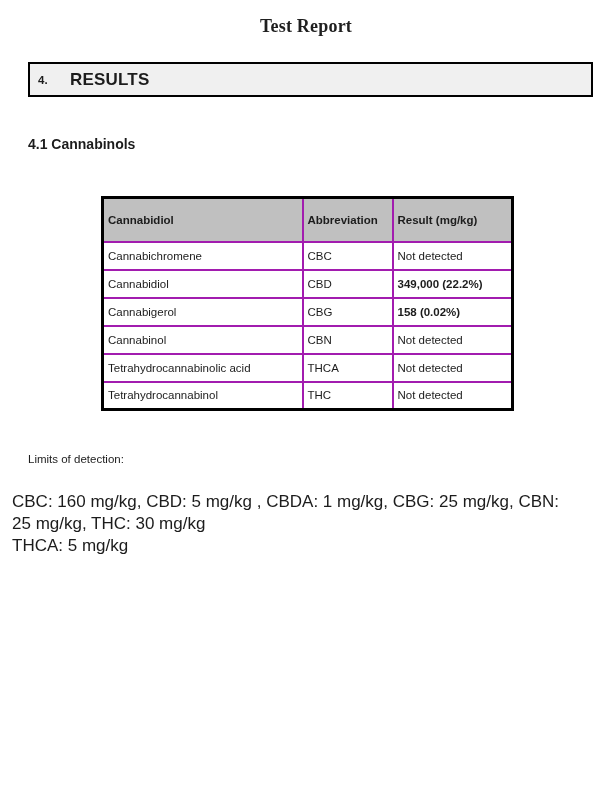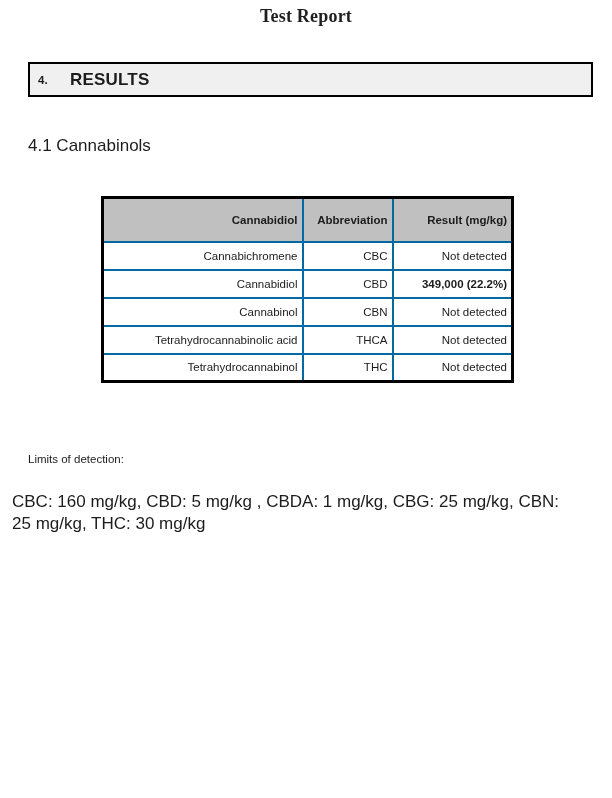--- a/index.html
+++ b/index.html
@@ -6,21 +6,21 @@
   html, body { width: 612px; height: 798px; background: #ffffff; }
   body {
     position: relative;
     font-family: "Liberation Sans", sans-serif;
     color: #1c1c1c;
     overflow: hidden;
   }
 
   .doc-title {
     position: absolute;
-    top: 6px;
+    top: 16px;
     left: 0;
     width: 612px;
     text-align: center;
     font-family: "Liberation Serif", "DejaVu Serif", serif;
     font-size: 18px;
     font-weight: 600;
     color: #1f1f1f;
     letter-spacing: 0.2px;
   }
 
@@ -44,37 +44,37 @@
   .results-box .sec-title {
     font-size: 17px;
     font-weight: bold;
     letter-spacing: 0.2px;
   }
 
   .subsection-heading {
     position: absolute;
     left: 28px;
     top: 136px;
-    font-size: 17px;
-    font-weight: normal;
+    font-size: 14px;
+    font-weight: bold;
   }
 
   table.results-table {
     position: absolute;
     left: 101px;
     top: 196px;
     border-collapse: collapse;
     table-layout: fixed;
     border: 3px solid #000000;
     font-size: 11.5px;
   }
   table.results-table th,
   table.results-table td {
-    border: 2px solid #0369a1;
-    text-align: right;
+    border: 2px solid #a21caf;
+    text-align: left;
     vertical-align: middle;
     padding: 0 4px;
     overflow: hidden;
     white-space: nowrap;
   }
   table.results-table th {
     background: #c0c0c0;
     font-weight: bold;
     height: 44px;
   }
@@ -129,20 +129,25 @@
         <td>Cannabichromene</td>
         <td>CBC</td>
         <td>Not detected</td>
       </tr>
       <tr>
         <td>Cannabidiol</td>
         <td>CBD</td>
         <td class="bold">349,000 (22.2%)</td>
       </tr>
       <tr>
+        <td>Cannabigerol</td>
+        <td>CBG</td>
+        <td class="bold">158 (0.02%)</td>
+      </tr>
+      <tr>
         <td>Cannabinol</td>
         <td>CBN</td>
         <td>Not detected</td>
       </tr>
       <tr>
         <td>Tetrahydrocannabinolic acid</td>
         <td>THCA</td>
         <td>Not detected</td>
       </tr>
       <tr>
@@ -150,13 +155,14 @@
         <td>THC</td>
         <td>Not detected</td>
       </tr>
     </tbody>
 </table>
 
 <div class="limits-label">Limits of detection:</div>
 
 <div class="limits-text">
   <div>CBC: 160 mg/kg, CBD: 5 mg/kg , CBDA: 1 mg/kg, CBG: 25 mg/kg, CBN: 25 mg/kg, THC: 30 mg/kg</div>
+  <div>THCA: 5 mg/kg</div>
 </div>
 
 </body></html>

